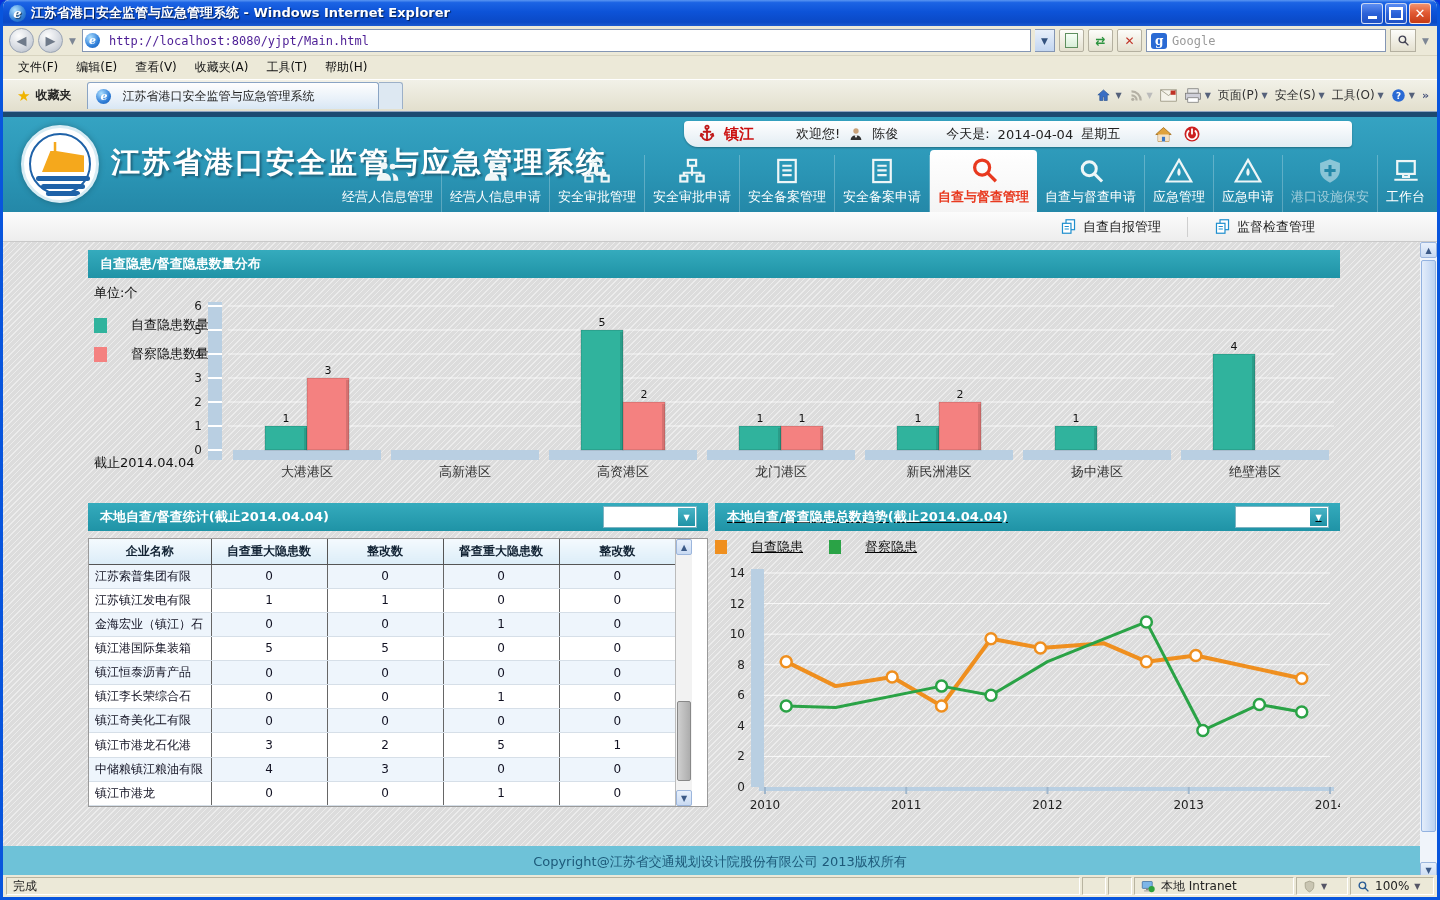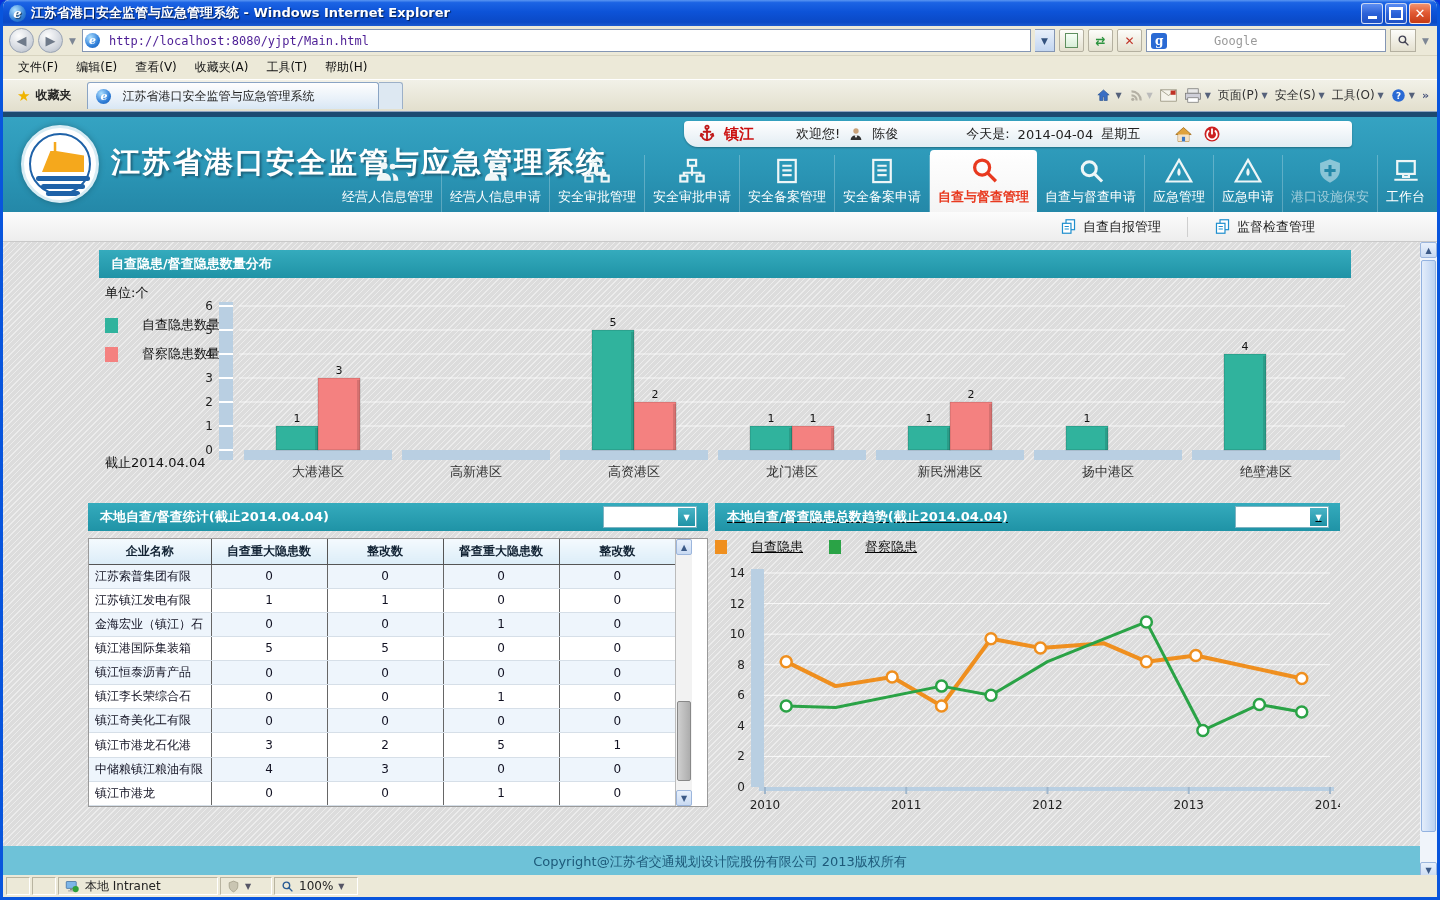--- a/index.html
+++ b/index.html
@@ -33,21 +33,21 @@
   .addrfield .url{font-size:12px;color:#4c1d95;font-family:"DejaVu Sans Mono","Liberation Mono",monospace;}
   .addr-chev{width:20px;height:23px;border:1px solid #8496b4;border-left:none;background:linear-gradient(#e8f0fb,#c3d6f0);
     color:#33527e;font-size:9px;display:flex;align-items:center;justify-content:center;}
   .sqbtn{width:25px;height:23px;border:1px solid #b4b0a0;border-radius:2px;background:linear-gradient(#fdfdfa,#e4e0cf);
     display:flex;align-items:center;justify-content:center;font-size:12px;}
   .sqbtn.refresh{color:#2d9440;font-weight:bold;}
   .sqbtn.stop{color:#c03226;font-weight:bold;}
   .compat{width:13px;height:15px;border:1px solid #5f8f5f;background:linear-gradient(#f6fff6,#d8eed8);}
   .searchbox{width:240px;height:23px;background:#fff;border:1px solid #8496b4;display:flex;align-items:center;gap:5px;padding:0 4px;}
   .glogo{width:16px;height:16px;border-radius:3px;background:#2a6ad4;color:#fff;font:bold 12px/16px "DejaVu Serif",serif;text-align:center;}
-  .searchbox .ph{color:#9a9a9a;font-size:12px;font-family:"DejaVu Sans Mono","Liberation Mono",monospace;margin-left:42px;}
+  .searchbox .ph{color:#9a9a9a;font-size:12px;font-family:"DejaVu Sans Mono","Liberation Mono",monospace;}
   .magbtn{width:26px;height:23px;border:1px solid #b4b0a0;background:linear-gradient(#fdfdfa,#e4e0cf);
     display:flex;align-items:center;justify-content:center;}
 
   
   .menurow{height:24px;display:flex;align-items:center;padding:0 6px;background:#ece9d8;border-bottom:1px solid #fff;}
   .menu-item{font-size:12px;color:#111;padding:3px 9px;cursor:default;}
 
   
   .tabrow{height:32px;display:flex;align-items:center;background:linear-gradient(#f2f1e8,#e2dfcd);padding:0 4px;border-bottom:1px solid #8ea4c0;}
   .favbtn{display:flex;align-items:center;gap:5px;font-size:12px;font-weight:bold;color:#222;padding:0 10px;height:26px;}
@@ -76,21 +76,21 @@
     clip-path:polygon(0 100%,20% 30%,28% 30%,28% 0,34% 0,34% 30%,100% 45%,100% 100%);}
   .logo .wave{position:absolute;left:12px;width:54px;height:5px;border-radius:3px;background:#1f62a8;}
   .sys-title{position:absolute;left:108px;top:26px;font-size:29px;font-weight:bold;color:#fff;letter-spacing:2px;
     text-shadow:2px 2px 2px rgba(20,60,80,.55);white-space:nowrap;}
 
   .userbar{position:absolute;left:681px;top:4px;width:668px;height:26px;border-radius:4px 4px 4px 14px;
     background:linear-gradient(#ffffff,#e2ecf2);box-shadow:0 1px 2px rgba(0,0,0,.3);
     display:flex;align-items:center;gap:8px;padding:0 14px;font-size:13px;color:#222;}
   .city{color:#cc1111;font-weight:bold;font-size:15px;}
   .u-sep{width:26px;}
-  .date-grp{margin-left:60px;display:flex;gap:8px;align-items:center;}
+  .date-grp{margin-left:40px;display:flex;gap:8px;align-items:center;}
   .hicons{display:flex;gap:10px;margin-left:26px;align-items:center;}
 
   .main-nav{position:absolute;right:4px;bottom:0;display:flex;align-items:flex-end;}
   .nav-item{height:57px;padding:0 8px;display:flex;flex-direction:column;justify-content:flex-end;align-items:center;gap:3px;
     color:#fff;font-size:13px;border-right:1px solid rgba(255,255,255,.25);cursor:pointer;white-space:nowrap;padding-bottom:6px;}
   .nav-item:last-child{border-right:none;}
   .nav-item .nicon{height:30px;display:flex;align-items:flex-end;color:#eef6f7;}
   .nav-item.active{height:62px;background:linear-gradient(#ffffff,#f4f4f4);border-radius:4px 4px 0 0;
     color:#e8391f;font-weight:bold;border-right:none;}
   .nav-item.active .nicon{color:#e8391f;}
@@ -104,21 +104,21 @@
 
   .content{position:absolute;top:130px;left:0;width:1417px;height:604px;
     background:repeating-linear-gradient(315deg,rgba(255,255,255,.45) 0 1px,rgba(0,0,0,0) 1px 4px),#dcdcdc;}
 
   .panel-title{height:28px;background:linear-gradient(#35abbd,#1f93a6);color:#fff;font-size:13px;font-weight:bold;
     display:flex;align-items:center;padding:0 12px;}
   .combo{margin-left:auto;width:92px;height:20px;background:#fff;border:1px solid #fff;outline:1px solid #7fb4c2;display:flex;cursor:pointer;}
   .combo .cfield{flex:1;}
   .combo .carr{width:18px;background:linear-gradient(#49b4c6,#1f93a6);color:#fff;font-size:8px;display:flex;align-items:center;justify-content:center;border-left:1px solid #fff;}
 
-  .bar-panel{position:absolute;left:96px;top:8px;width:1252px;height:238px;}
+  .bar-panel{position:absolute;left:85px;top:8px;width:1252px;height:238px;}
   .bar-body{position:relative;width:1252px;height:210px;}
   .bar-legend{position:absolute;left:6px;top:6px;width:132px;font-size:13px;color:#111;}
   .bar-legend .unit{margin-bottom:14px;}
   .legend-row{display:flex;align-items:center;gap:24px;margin-bottom:11px;}
   .legend-sw{width:13px;height:15px;}
   .bar-asof{position:absolute;left:6px;top:176px;font-size:13px;color:#111;}
 
   .table-panel{position:absolute;left:85px;top:261px;width:620px;height:304px;}
   .stat-table-wrap{position:relative;margin-top:7px;height:269px;background:#fff;border:1px solid #9a9a9a;display:flex;}
   table.stat{border-collapse:collapse;width:586px;table-layout:fixed;font-size:12px;color:#112;}
@@ -797,20 +797,21 @@
     <div class="page-scrollbar">
       <div class="vs-btn">▲</div>
       <div class="vs-track">
           <div class="vs-thumb"></div>
         </div>
       <div class="vs-btn">▼</div>
     </div>
   </div>
 
   <div class="statusbar">
+    <span class="scell grow">完成</span>
     <span class="scell" style="width:24px;"></span>
     <span class="scell" style="width:24px;"></span>
     <span class="scell" style="width:160px;">
       <svg width="15" height="13" viewBox="0 0 24 20">
           <rect x="2" y="2" width="16" height="11" rx="1" fill="#7db6e8" stroke="#2a5c94"></rect>
           <rect x="8" y="13" width="4" height="3" fill="#888"></rect>
           <rect x="5" y="16" width="10" height="2" fill="#aaa"></rect>
           <circle cx="17" cy="14" r="5" fill="#2fa13c"></circle>
         </svg>
       <span>本地 Intranet</span>

